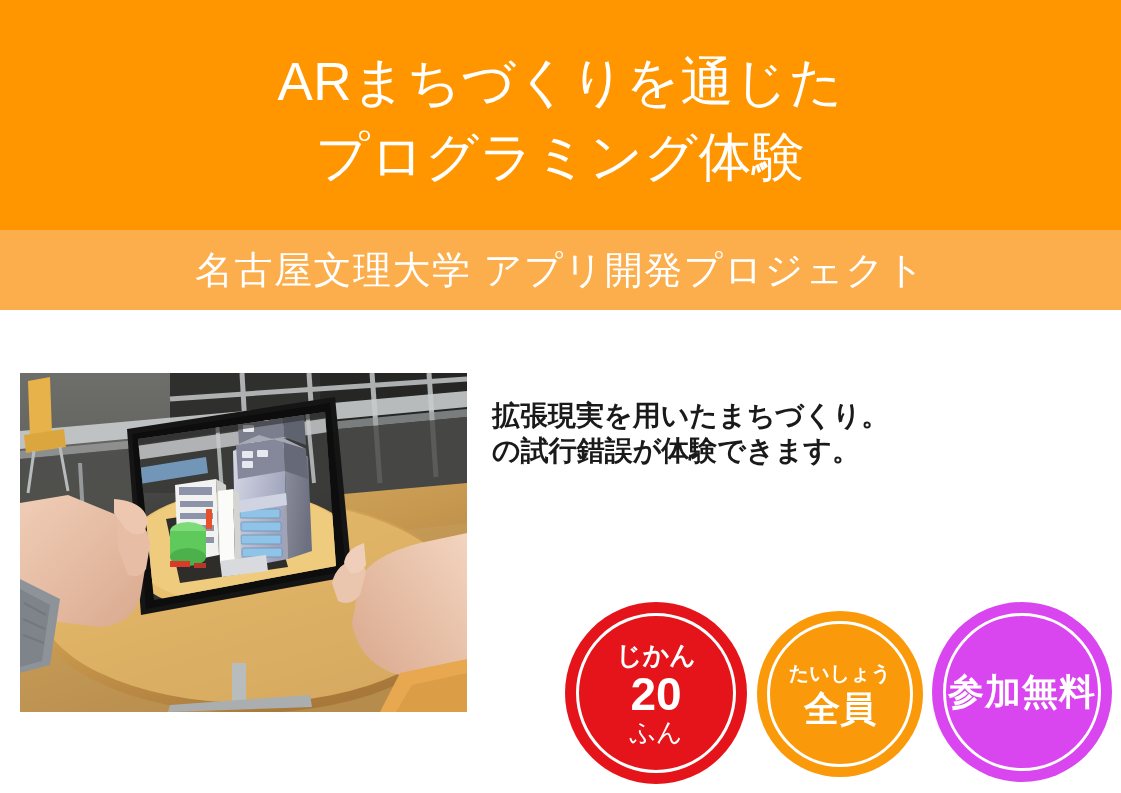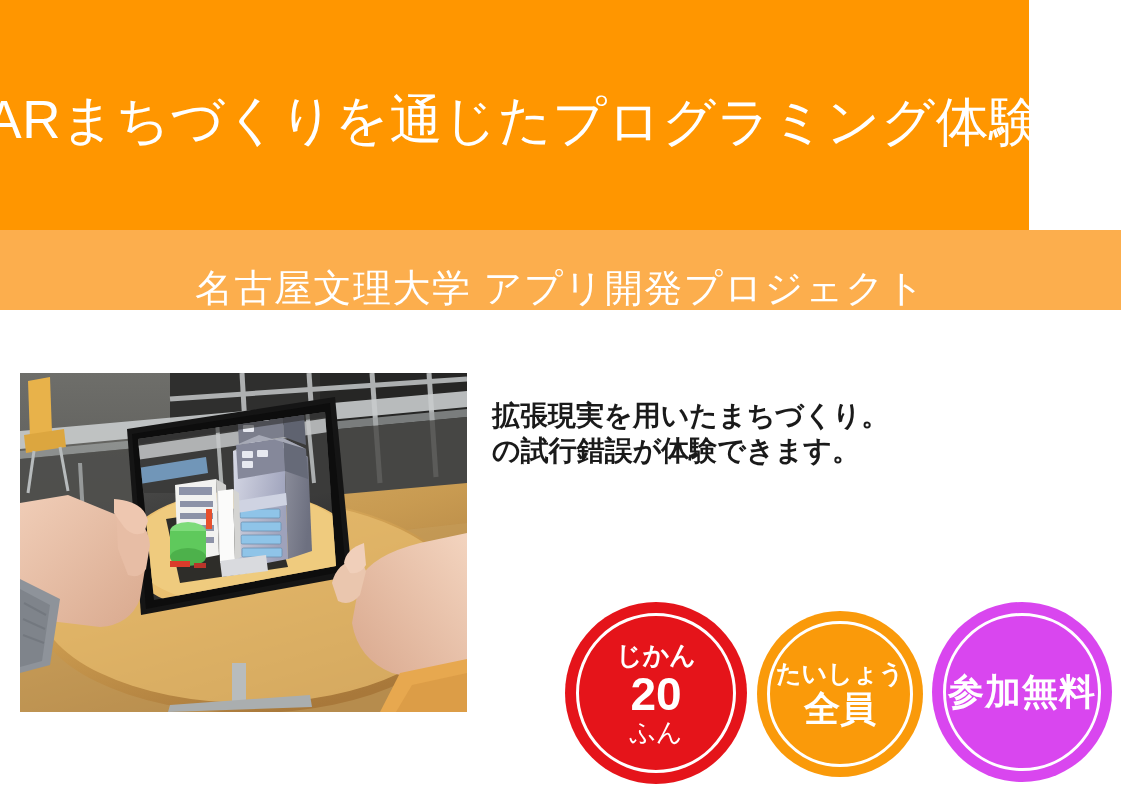--- a/index.html
+++ b/index.html
@@ -14,25 +14,25 @@
     overflow: hidden;
     font-family: "Liberation Sans", "DejaVu Sans", sans-serif;
     position: relative;
   }
 
   
   #poster-header {
     position: absolute;
     left: 0;
     top: 0;
-    width: 1029px;
+    width: 1121px;
     height: 230px;
     background: #ff9600;
     display: flex;
-    flex-direction: row;
+    flex-direction: column;
     align-items: center;
     justify-content: center;
   }
   .title-line {
     color: #ffffff;
     font-size: 53px;
     line-height: 63px;
     font-weight: 300;
     letter-spacing: 0.5px;
     white-space: nowrap;
@@ -43,21 +43,21 @@
 
   
   #subtitle-band {
     position: absolute;
     left: 0;
     top: 230px;
     width: 1121px;
     height: 80px;
     background: #fcae4d;
     display: flex;
-    align-items: flex-end;
+    align-items: center;
     justify-content: center;
   }
   #subtitle-text {
     color: #ffffff;
     font-size: 38px;
     line-height: 44px;
     font-weight: 300;
     letter-spacing: 1.5px;
     white-space: nowrap;
   }
@@ -139,21 +139,21 @@
   #badge-time .value  { font-size: 46px; line-height: 50px; font-weight: 700; }
   #badge-time .unit   { font-size: 26px; line-height: 30px; font-weight: 400; margin-top: -2px; }
 
   
   #badge-target {
     left: 194px; top: 18px;
     width: 166px; height: 166px;
     background: #fa9a0a;
   }
   #badge-target .ring { left: 10px; top: 10px; right: 10px; bottom: 10px; }
-  #badge-target .kicker { font-size: 25px; line-height: 30px; font-weight: 700; }
+  #badge-target .kicker { font-size: 20px; line-height: 30px; font-weight: 700; }
   #badge-target .value  { font-size: 36px; line-height: 42px; font-weight: 700; }
 
   
   #badge-fee {
     left: 369px; top: 9px;
     width: 180px; height: 180px;
     background: #d946ef;
     text-align: center;
   }
   #badge-fee .ring { left: 11px; top: 11px; right: 11px; bottom: 11px; }

